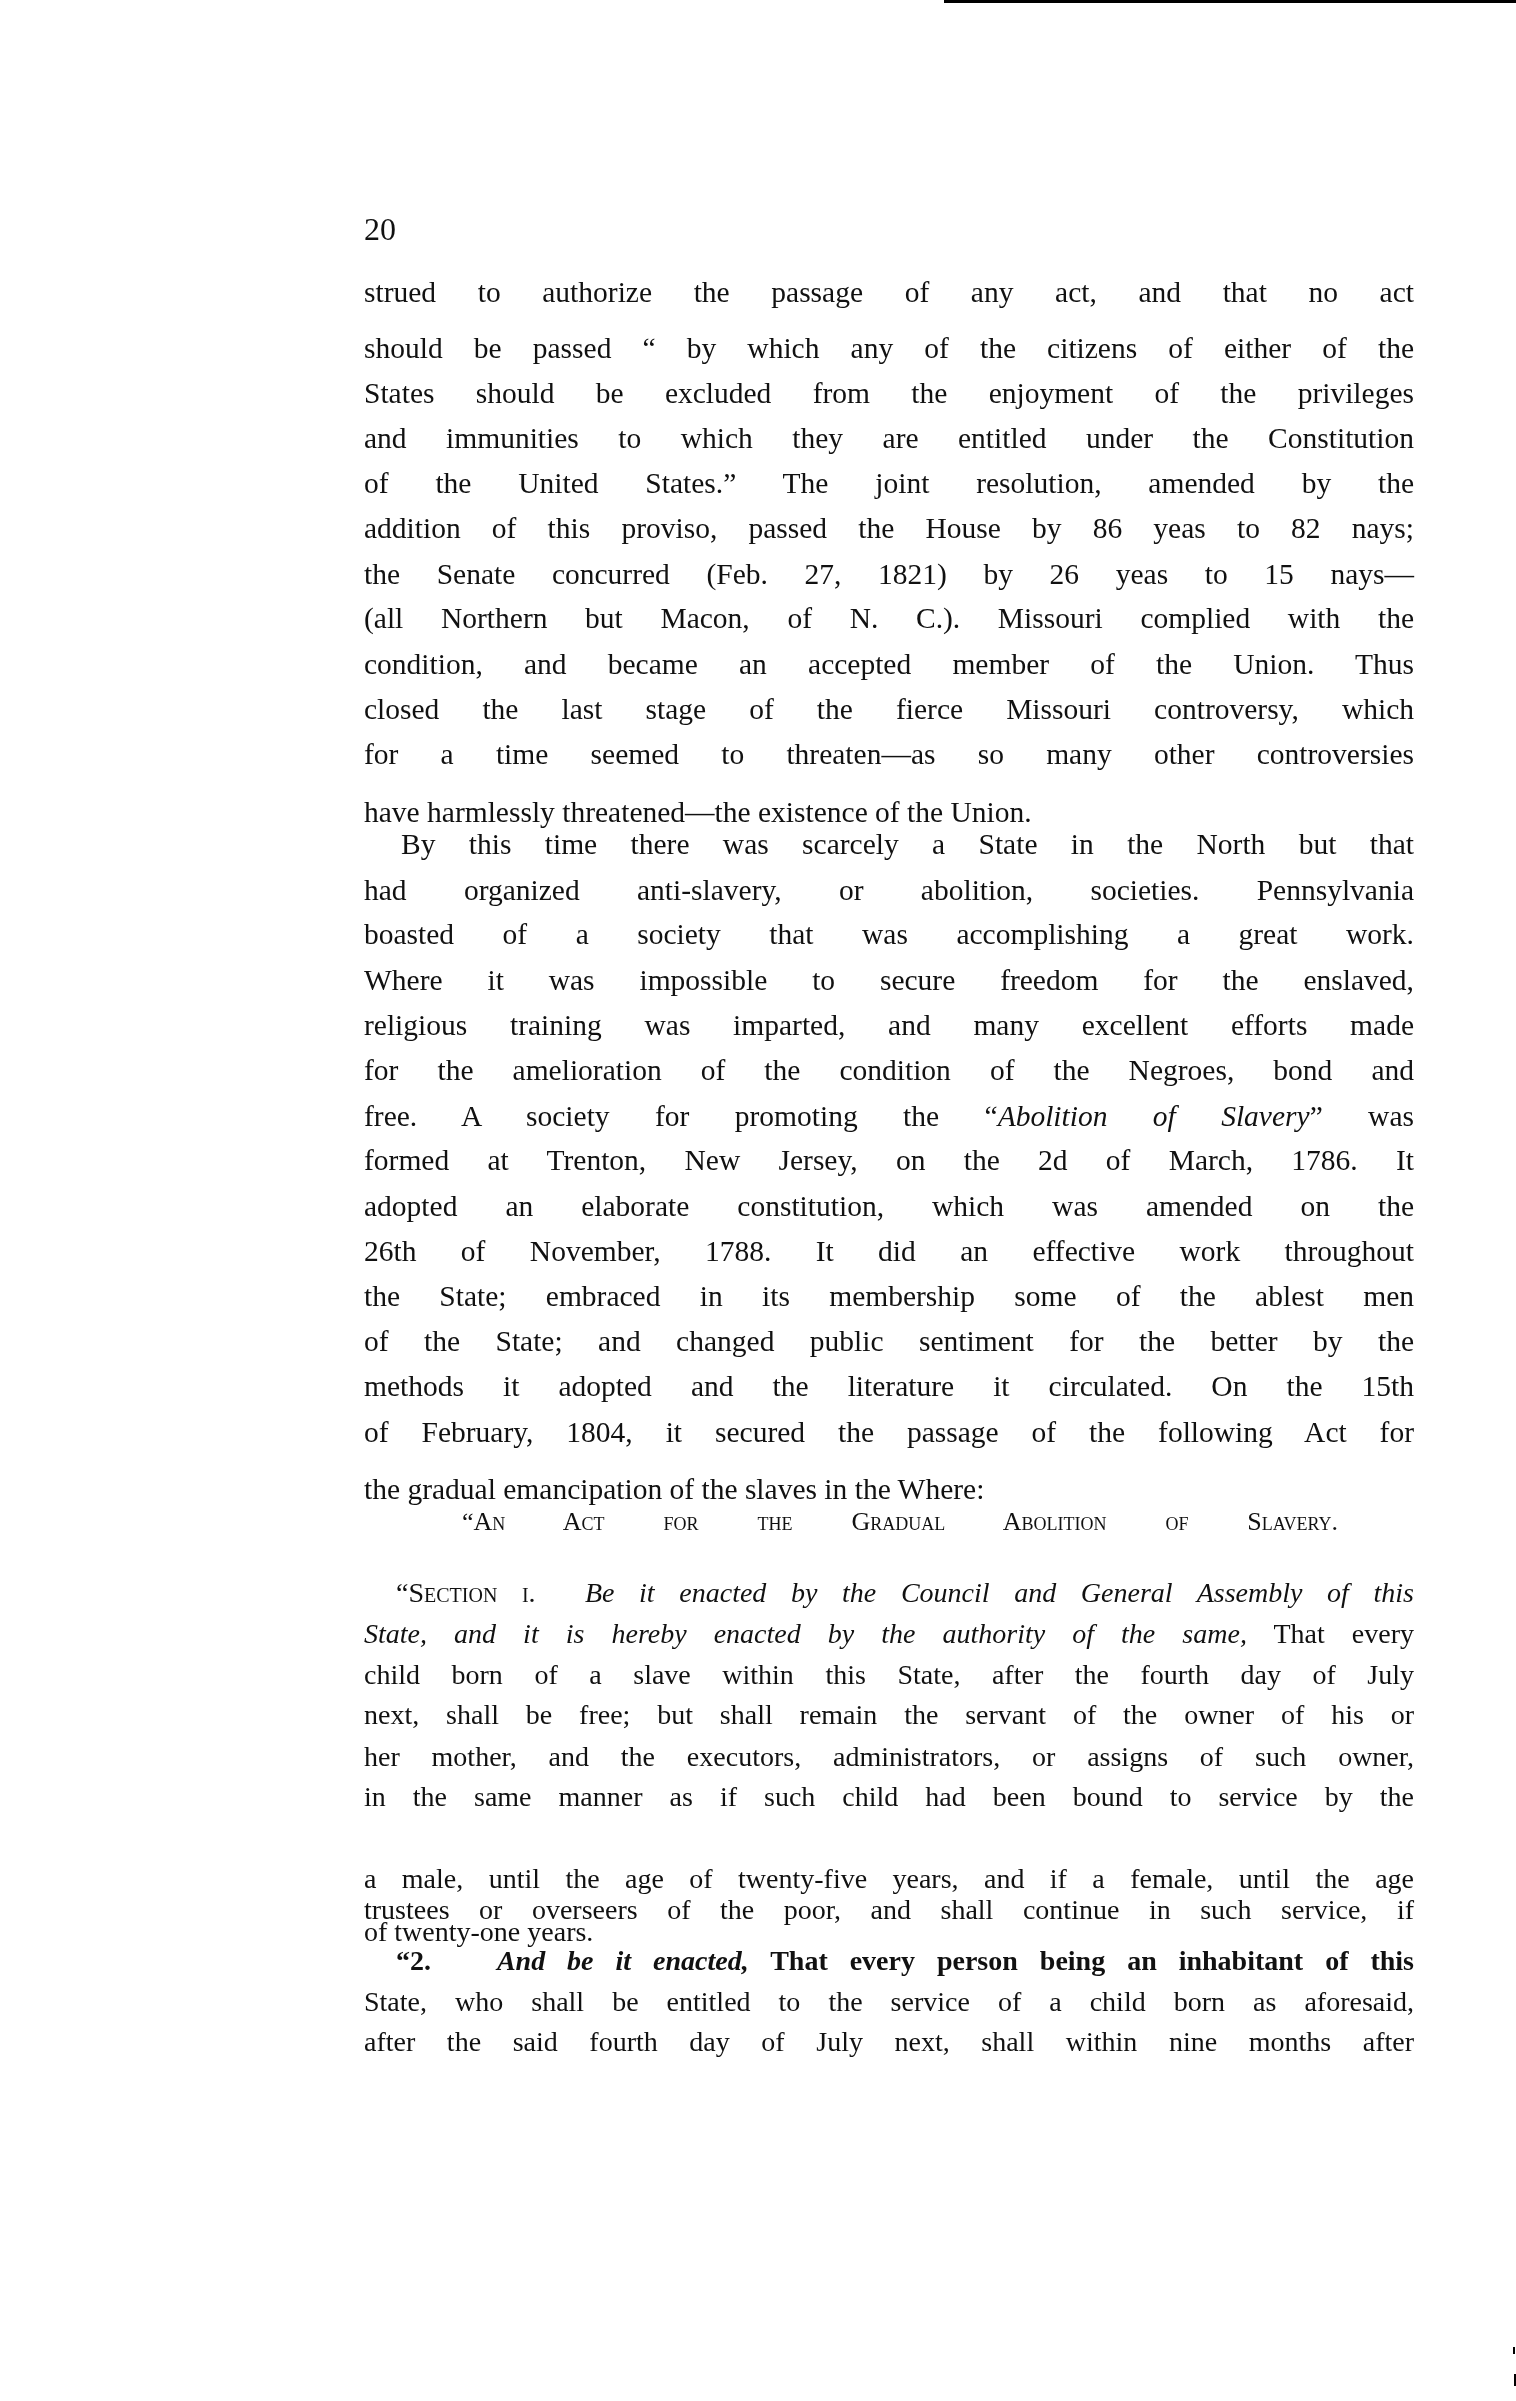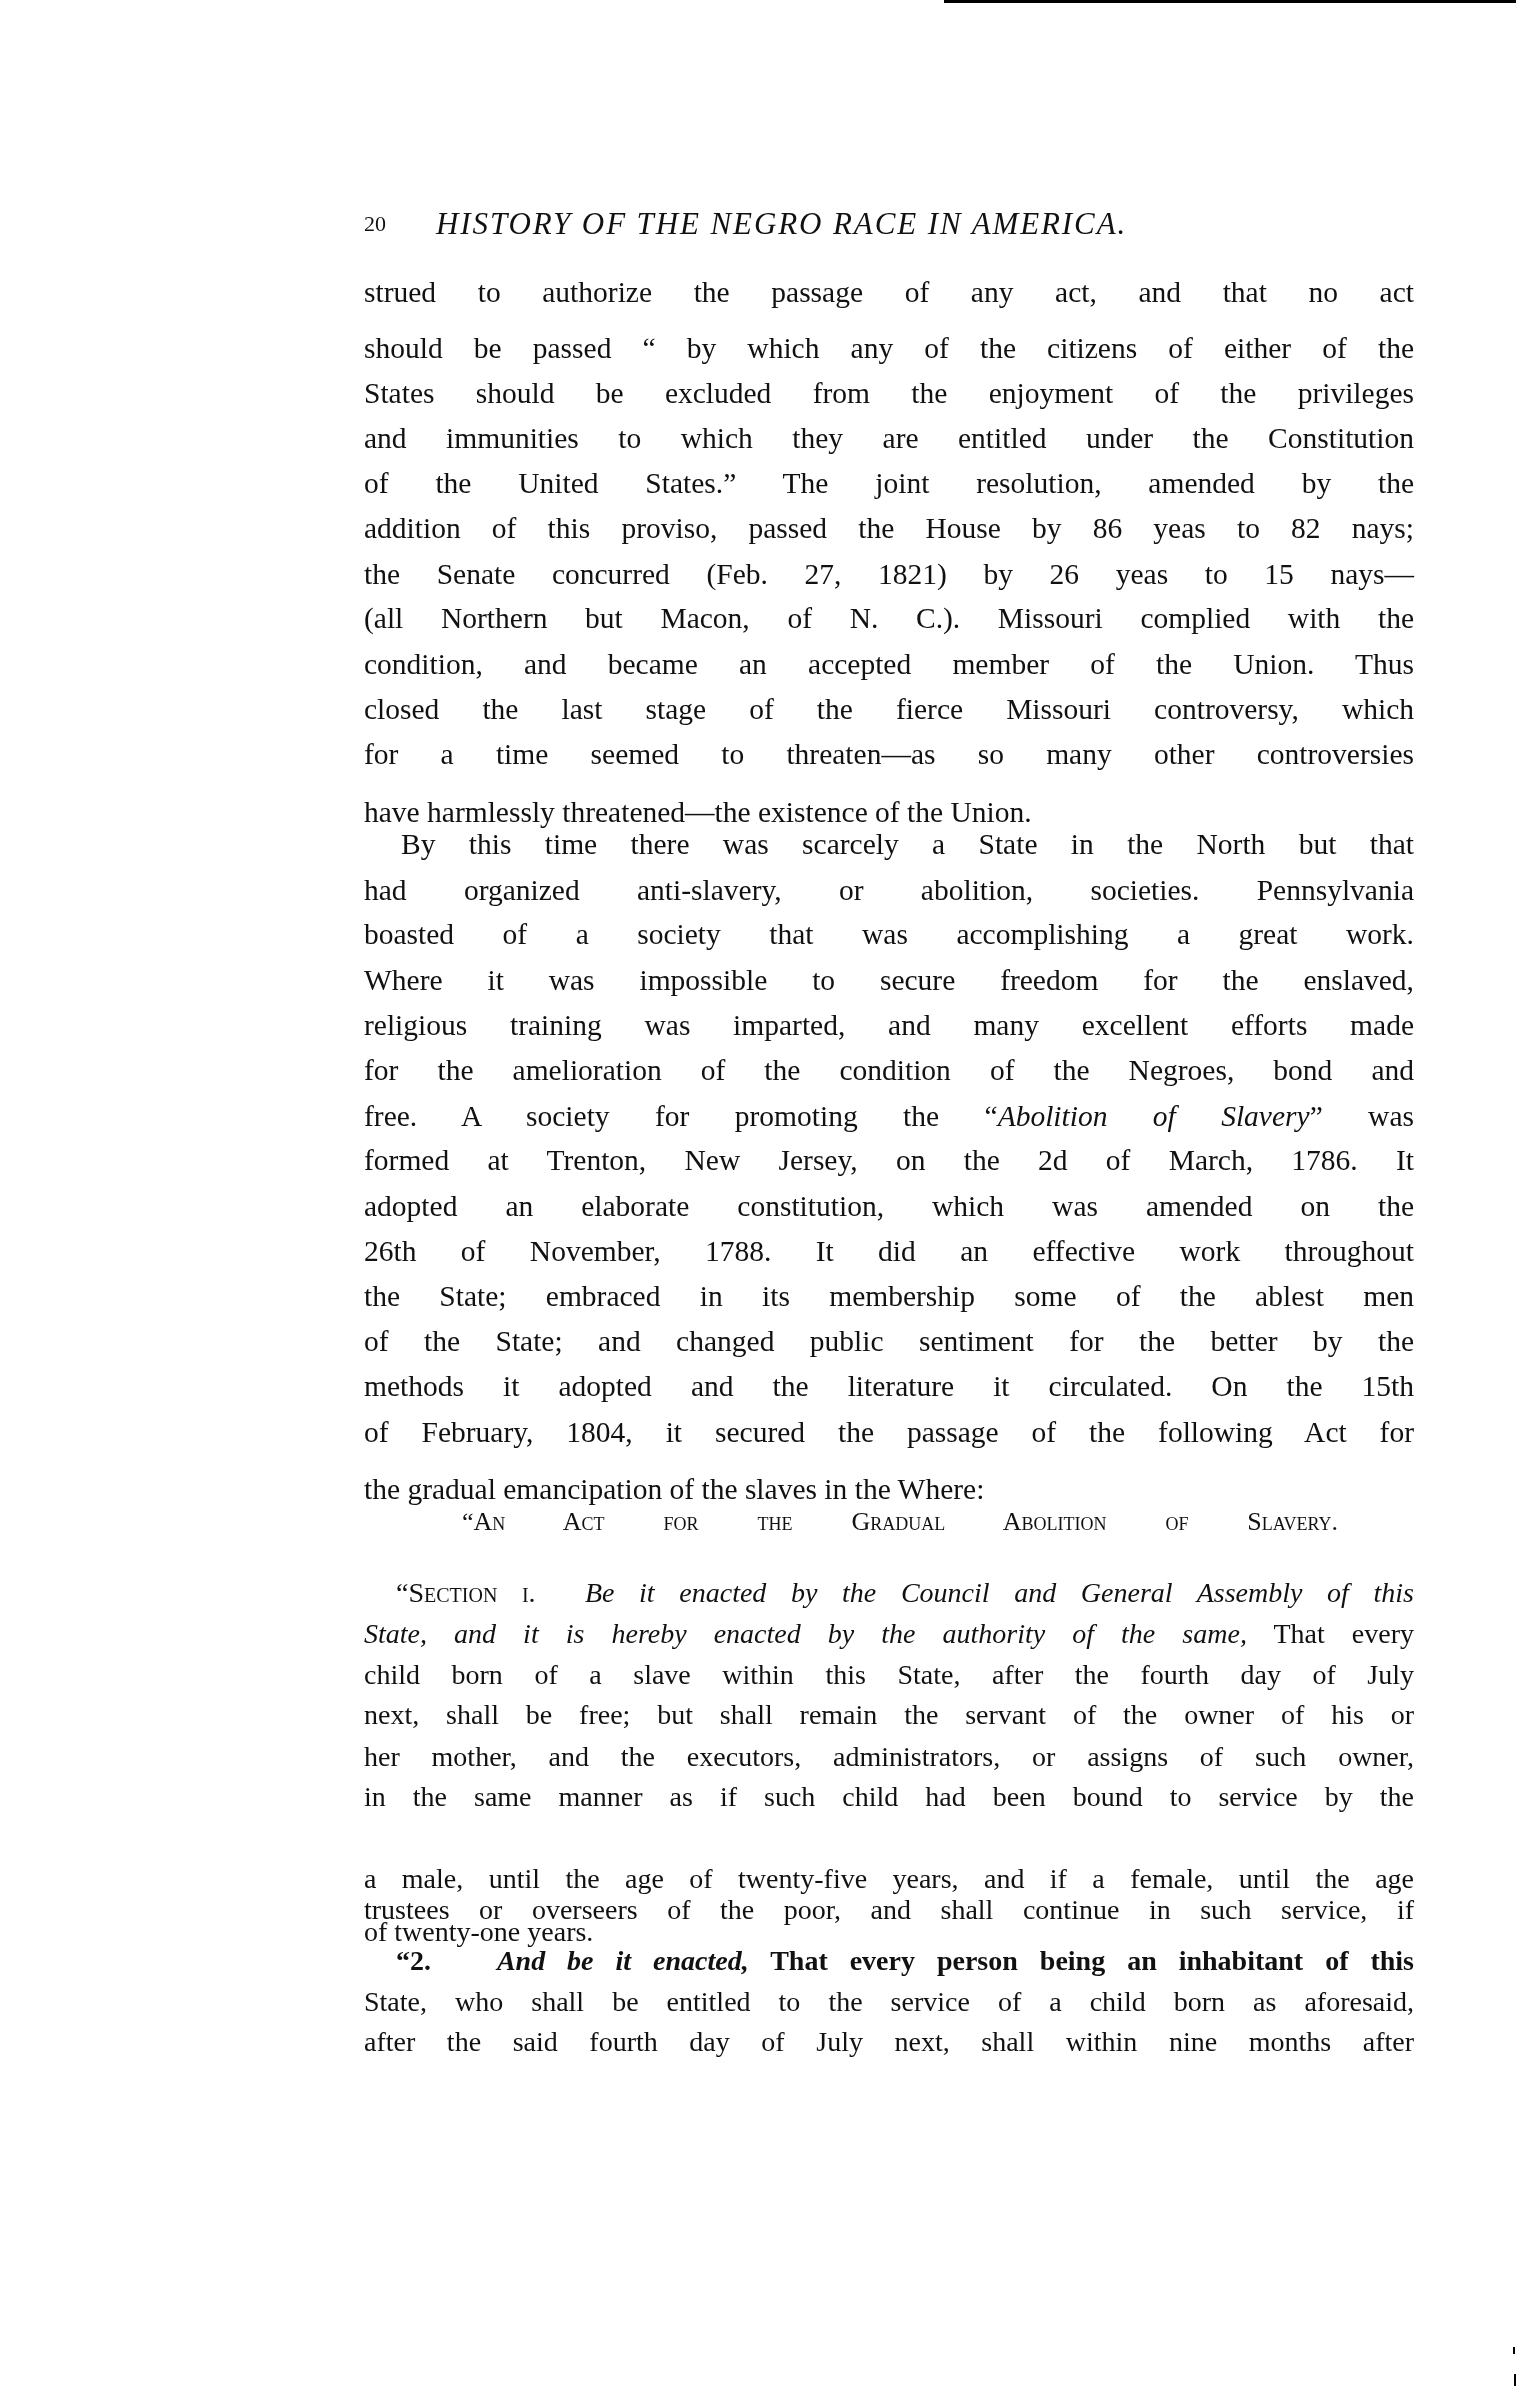--- a/index.html
+++ b/index.html
@@ -1,40 +1,39 @@
 <!DOCTYPE html>
 <html style="font-size:13.5px"><head>
 <meta charset="utf-8">
 <style>
   html, body { margin:0; padding:0; background:#ffffff; }
   body { width:1517px; height:2401px; position:relative; overflow:hidden;
          font-family:"Liberation Serif","DejaVu Serif",serif; color:#111; }
   .topbar { position:absolute; left:944px; top:0; width:573px; height:3.4px; background:#000; }
   .header { position:absolute; left:364px; top:206px; width:1053px; height:37px; white-space:nowrap; }
-  .pageno { position:absolute; left:0; top:5px; font-size:22px; }
+  .pageno { position:absolute; left:0; top:5px; font-size:32px; }
   .running { position:absolute; left:72px; top:0; font-size:31px; font-style:italic; letter-spacing:1.9px; }
   .line { position:absolute; left:364px; width:1050px; height:42px; font-size:29.5px;
           text-align:justify; text-align-last:justify; white-space:nowrap; line-height:42px; }
   .line.last { text-align-last:left;margin-top:12px; }
   .line.indent { padding-left:37px; width:1013px; }
   .act .line { font-size:28px; height:39px; line-height:39px; }
   .act-title { position:absolute; left:462px; width:876px; font-size:26px; white-space:nowrap;
                text-align:justify; text-align-last:justify; height:39px; line-height:39px; }
   .sc { font-variant:small-caps;font-family:Liberation Serif, serif; }
   .it { font-style:italic; }
   .artifact { position:absolute; background:#000; }
 </style>
 </head>
 <body>
 
 <div class="topbar"></div>
 
 <div class="header">
   <span class="pageno">20</span>
-  <span class="running">HISTORY OF THE NEGRO RACE IN AMERICA.</span>
 </div>
 
 <div>
   <div class="line" style="top:271px">strued to authorize the passage of any act, and that no act</div>
   <div class="line" style="top:327px">should be passed “ by which any of the citizens of either of the</div>
   <div class="line" style="top:372px">States should be excluded from the enjoyment of the privileges</div>
   <div class="line" style="top:417px">and immunities to which they are entitled under the Constitution</div>
   <div class="line" style="top:462px">of the United States.” The joint resolution, amended by the</div>
   <div class="line" style="top:507px">addition of this proviso, passed the House by 86 yeas to 82 nays;</div>
   <div class="line" style="top:553px">the Senate concurred (Feb. 27, 1821) by 26 yeas to 15 nays—</div>

